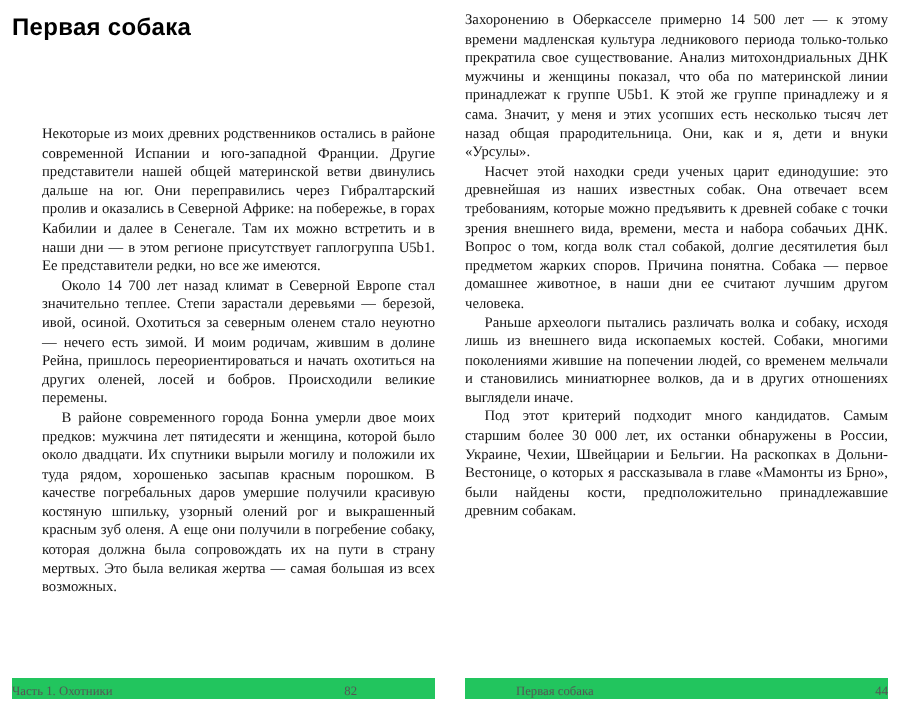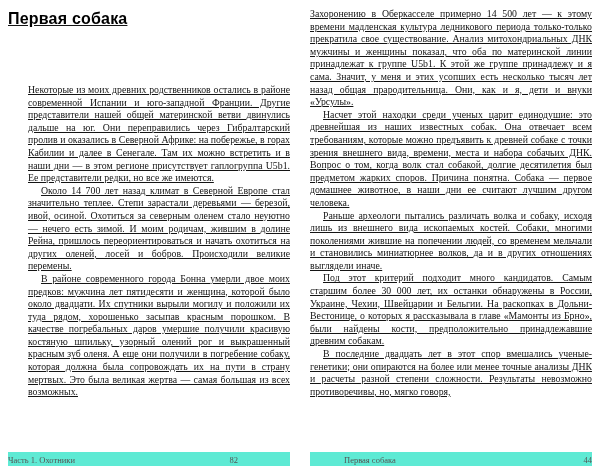--- a/index.html
+++ b/index.html
@@ -11,21 +11,20 @@
     font-family: "Liberation Serif", "DejaVu Serif", serif;
     color: #141414;
   }
   .spread {
     display: flex;
     gap: 20px;
     box-sizing: border-box;
     width: 600px;
     height: 474px;
     padding: 8px 8px 8px 8px;
-    text-decoration: underline;
   }
   .page {
     position: relative;
     flex: 0 0 282px;
     width: 282px;
     overflow: hidden;
   }
   .chapter-title {
     margin: 2px 0 0 0;
     font-family: "Liberation Sans", sans-serif;
@@ -47,21 +46,21 @@
   .body-text p.indent { text-indent: 13px; }
   .page-footer {
     position: absolute;
     left: 0; right: 0; bottom: 0;
     display: flex;
     justify-content: space-between;
     align-items: baseline;
     font-size: 8.5px;
     line-height: 12px;
     color: #555555;
-    background: #5eead4;
+    background: #22c55e;
     padding-top: 2px;
   }
   .page-left .page-footer .page-num { margin-right: 52px; }
   .page-right .page-footer .footer-label { margin-left: 34px; }
 </style>
 </head>
 <body>
 
 <div class="spread">
 
@@ -77,21 +76,20 @@
       <span class="page-num">82</span>
     </div>
   </div>
 
   <div class="page page-right">
     <div class="body-text">
         <p>Захоронению в Оберкасселе примерно 14 500 лет — к этому времени мадленская культура ледникового периода только-только прекратила свое существование. Анализ митохондриальных ДНК мужчины и женщины показал, что оба по материнской линии принадлежат к группе U5b1. К этой же группе принадлежу и я сама. Значит, у меня и этих усопших есть несколько тысяч лет назад общая прародительница. Они, как и я, дети и внуки «Урсулы».</p>
         <p class="indent">Насчет этой находки среди ученых царит единодушие: это древнейшая из наших известных собак. Она отвечает всем требованиям, которые можно предъявить к древней собаке с точки зрения внешнего вида, времени, места и набора собачьих ДНК. Вопрос о том, когда волк стал собакой, долгие десятилетия был предметом жарких споров. Причина понятна. Собака — первое домашнее животное, в наши дни ее считают лучшим другом человека.</p>
         <p class="indent">Раньше археологи пытались различать волка и собаку, исходя лишь из внешнего вида ископаемых костей. Собаки, многими поколениями жившие на попечении людей, со временем мельчали и становились миниатюрнее волков, да и в других отношениях выглядели иначе.</p>
         <p class="indent">Под этот критерий подходит много кандидатов. Самым старшим более 30 000 лет, их останки обнаружены в России, Украине, Чехии, Швейцарии и Бельгии. На раскопках в Дольни-Вестонице, о которых я рассказывала в главе «Мамонты из Брно», были найдены кости, предположительно принадлежавшие древним собакам.</p>
-        <p class="indent">В последние двадцать лет в этот спор вмешались ученые-генетики; они опираются на более или менее точные анализы ДНК и расчеты разной степени сложности. Результаты невозможно противоречивы, но, мягко говоря,</p>
       </div>
     <div class="page-footer">
       <span class="footer-label">Первая собака</span>
       <span class="page-num">44</span>
     </div>
   </div>
 
 </div>
 
 </body></html>

